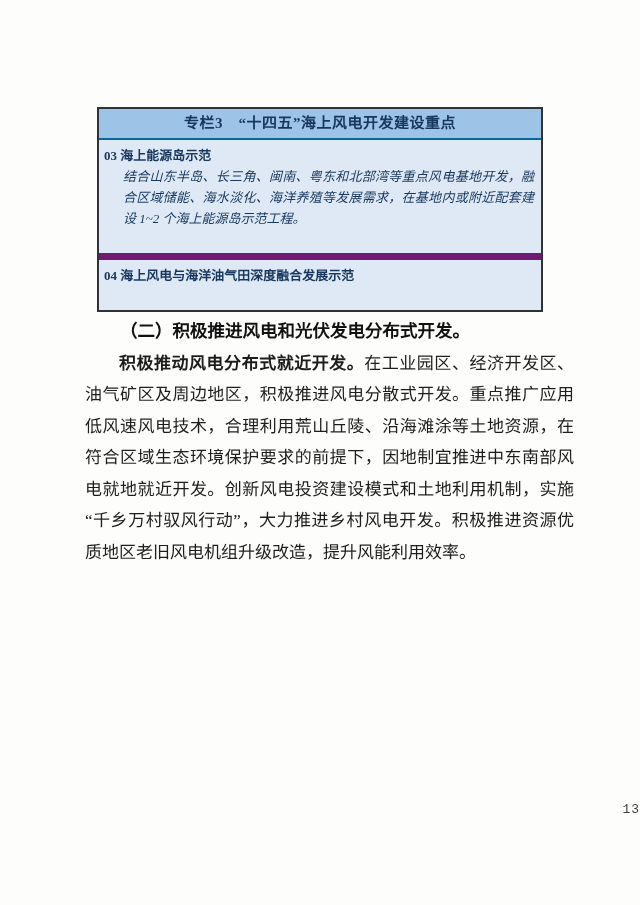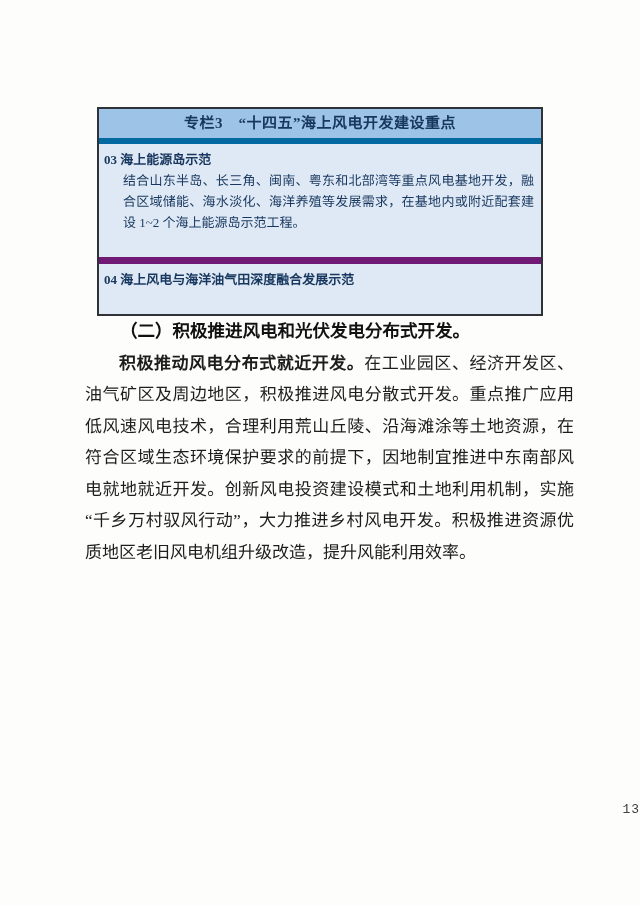--- a/index.html
+++ b/index.html
@@ -22,21 +22,21 @@
     position: absolute;
     left: 97px;
     top: 107px;
     width: 446px;
     box-sizing: border-box;
     border: 2px solid #2f3237;
     color: #17375e;
   }
   .callout-box-header {
     background: #9dc3e6;
-    border-bottom: 6px solid #0369a1;
+    border-bottom: 2px solid #0369a1;
     text-align: center;
     font-weight: bold;
     font-size: 15px;
     line-height: 19px;
     padding: 5px 4px;
     letter-spacing: 0.5px;
     color: #17375e;
   }
   .callout-box-body {
     background: #dfe9f5;
@@ -52,20 +52,21 @@
   .callout-item-heading {
     font-weight: bold;
     margin: 0;
   }
   .callout-item-text {
     margin: 0;
     padding-left: 19px;
     padding-right: 1px;
     text-align: justify;
     text-justify: inter-ideograph;
+    font-style: italic;
   }
 
   
   .content {
     position: absolute;
     left: 85px;
     top: 316px;
     width: 489px;
     font-size: 17px;
     line-height: 31.5px;

